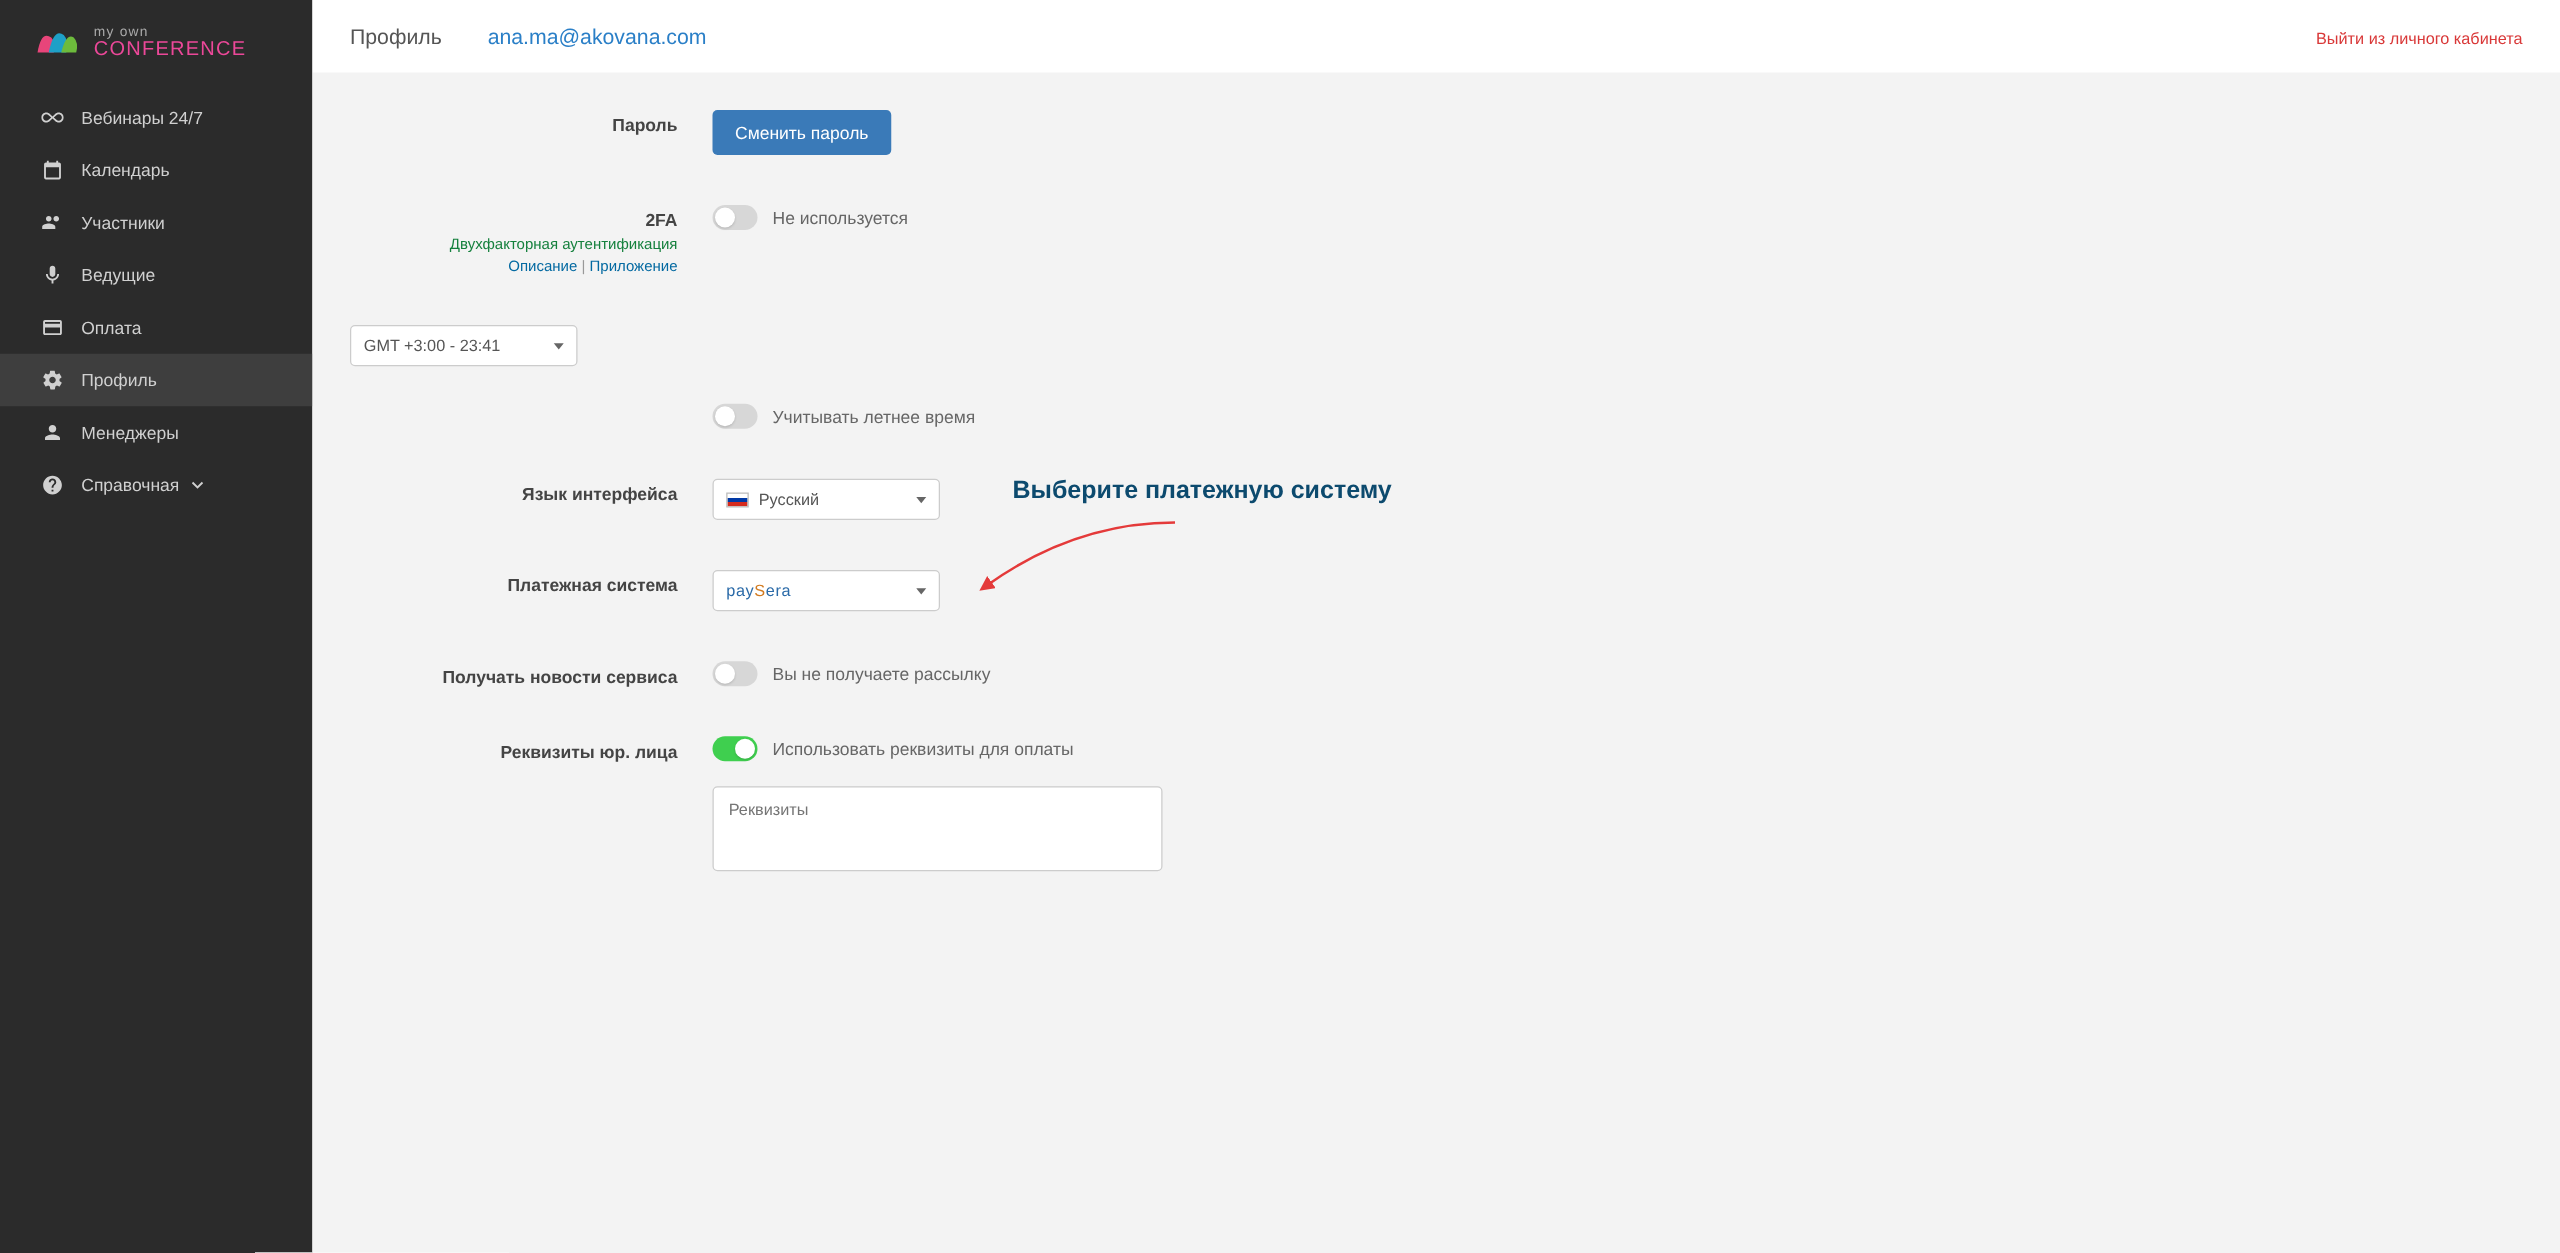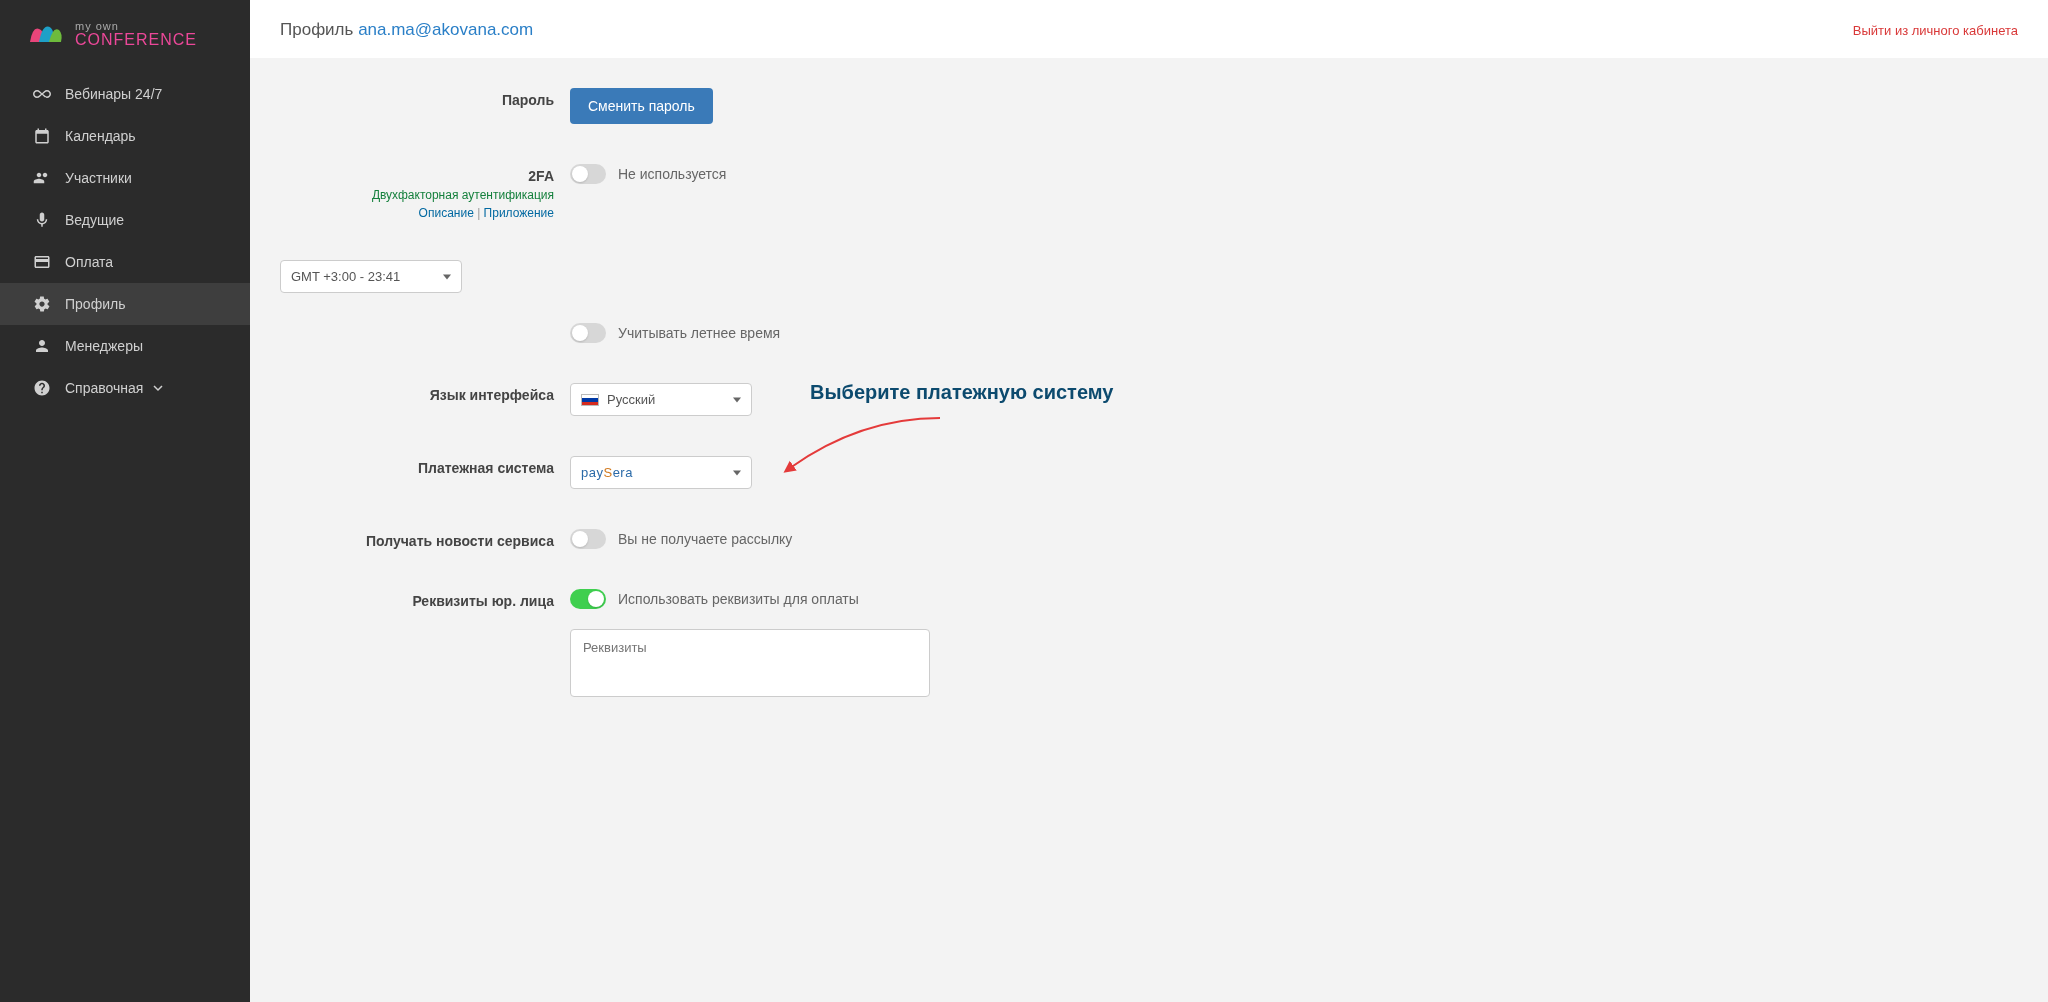--- a/index.html
+++ b/index.html
@@ -18,27 +18,27 @@
     .nav-item { display: flex; align-items: center; padding: 12px 33px; gap: 14px; cursor: pointer; color: #d0d0d0; font-size: 14px; }
     .nav-item.active { background: #3e3e3e; }
     .nav-icon { width: 18px; height: 18px; display: inline-flex; align-items: center; justify-content: center; }
     .nav-icon svg { width: 18px; height: 18px; fill: #d0d0d0; }
     .caret-down { margin-left: -4px; }
     
     
     .main { flex: 1; background: #fff; display: flex; flex-direction: column; overflow: hidden; }
     .header { padding: 20px 30px 18px; display: flex; justify-content: space-between; align-items: center; background: #fff; }
     .header-left { font-size: 17px; color: #555; }
-    .header-left .email { color: #2a7fc7; }
+    .header-left .email { color: #2a7fc7; margin-left: 32px; }
     .logout { color: #d93838; font-size: 13px; cursor: pointer; }
     .content-area { flex: 1; background: #f3f3f3; padding: 0 30px 30px; overflow: auto; }
     .form { max-width: 1300px; }
     .row { display: flex; align-items: flex-start; margin-top: 40px; }
     .row.first { margin-top: 30px; }
-    .row .label-col { width: 290px; text-align: right; padding-right: 16px; padding-top: 4px; }
+    .row .label-col { width: 290px; text-align: right; padding-right: 28px; padding-top: 4px; }
     .row .label-col .lbl { font-size: 14px; color: #444; font-weight: 600; }
     .row .label-col .sub { font-size: 12px; color: #15803d; margin-top: 4px; }
     .row .label-col .links { font-size: 12px; margin-top: 4px; }
     .row .label-col .links a { color: #0369a1; text-decoration: none; }
     .row .label-col .links .sep { color: #999; }
     .row .ctrl-col { flex: 1; display: flex; align-items: center; gap: 12px; position: relative; }
     
     .btn-primary { background: #3a7ab8; color: #fff; border: none; padding: 10px 18px; border-radius: 4px; font-size: 14px; cursor: pointer; }
     
     .toggle { width: 36px; height: 20px; background: #d7d7d7; border-radius: 10px; position: relative; cursor: pointer; flex-shrink: 0; }

